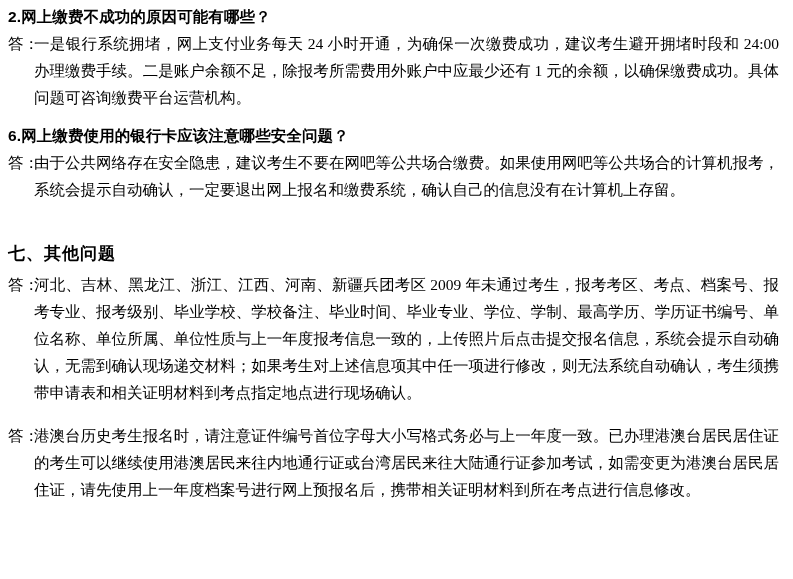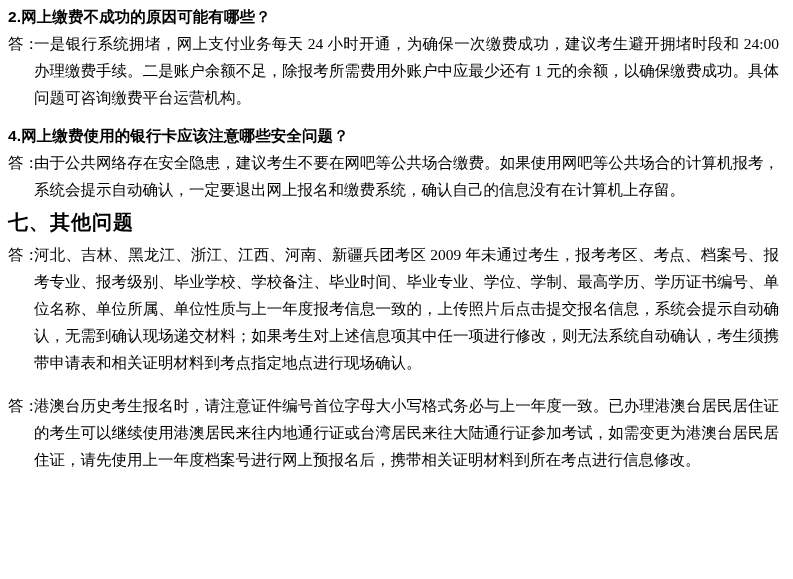--- a/index.html
+++ b/index.html
@@ -38,25 +38,25 @@
     text-indent: 0;
     padding-left: 26px;
     position: relative;
   }
   .a-line .marker {
     position: absolute;
     left: 0;
     top: 0;
   }
   .section-head {
-    font-family: Liberation Mono, monospace;
+    font-family: Liberation Sans, sans-serif;
     font-weight: bold;
-    font-size: 20px;
+    font-size: 17px;
     line-height: 30px;
-    margin-top: 6px;
+    margin-top: 36px;
     margin-bottom: 2px;
     letter-spacing: 1px;
   }
   .spacer-sm { height: 10px; }
   .spacer-md { height: 14px; }
 </style>
 </head>
 <body>
 
 <div class="page">
@@ -65,21 +65,21 @@
     <div class="q-line">2.网上缴费不成功的原因可能有哪些？</div>
     <div class="a-line">
       <span class="marker">答：</span>
       <span>一是银行系统拥堵，网上支付业务每天 24 小时开通，为确保一次缴费成功，建议考生避开拥堵时段和 24:00 办理缴费手续。二是账户余额不足，除报考所需费用外账户中应最少还有 1 元的余额，以确保缴费成功。具体问题可咨询缴费平台运营机构。</span>
     </div>
   </div>
 
   <div class="spacer-sm"></div>
 
   <div class="qa-block">
-    <div class="q-line">4.网上缴费使用的银行卡应该注意哪些安全问题？</div>
+    <div class="q-line">6.网上缴费使用的银行卡应该注意哪些安全问题？</div>
     <div class="a-line">
       <span class="marker">答：</span>
       <span>由于公共网络存在安全隐患，建议考生不要在网吧等公共场合缴费。如果使用网吧等公共场合的计算机报考，系统会提示自动确认，一定要退出网上报名和缴费系统，确认自己的信息没有在计算机上存留。</span>
     </div>
   </div>
 
   <div class="section-head">七、其他问题</div>
 
   <div class="qa-block">
     <div class="a-line">

